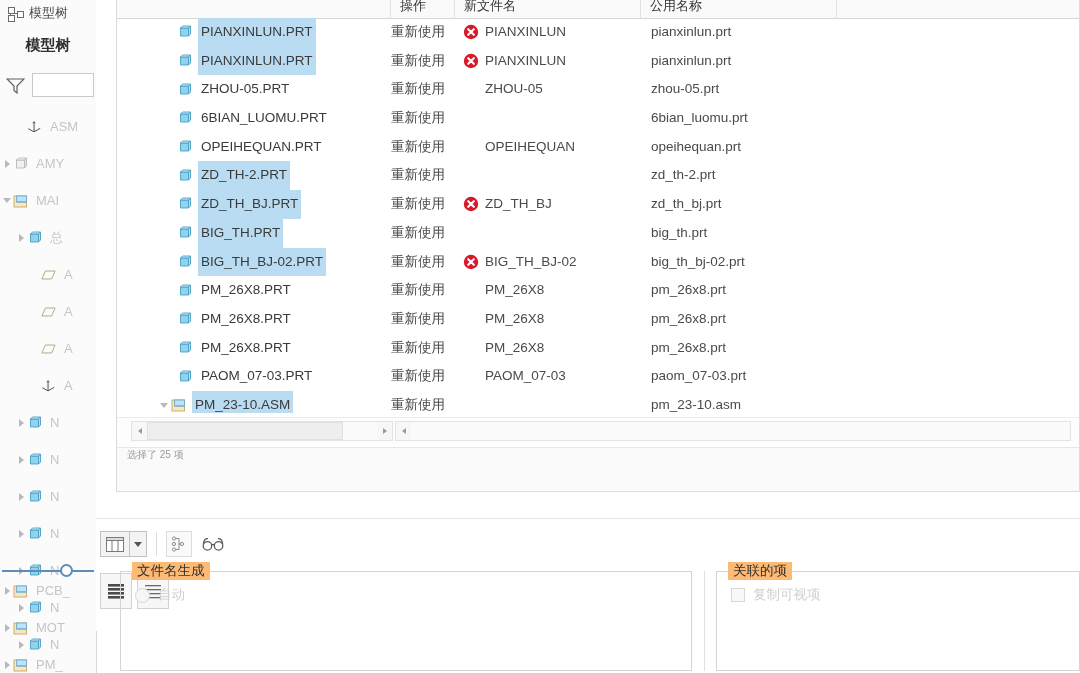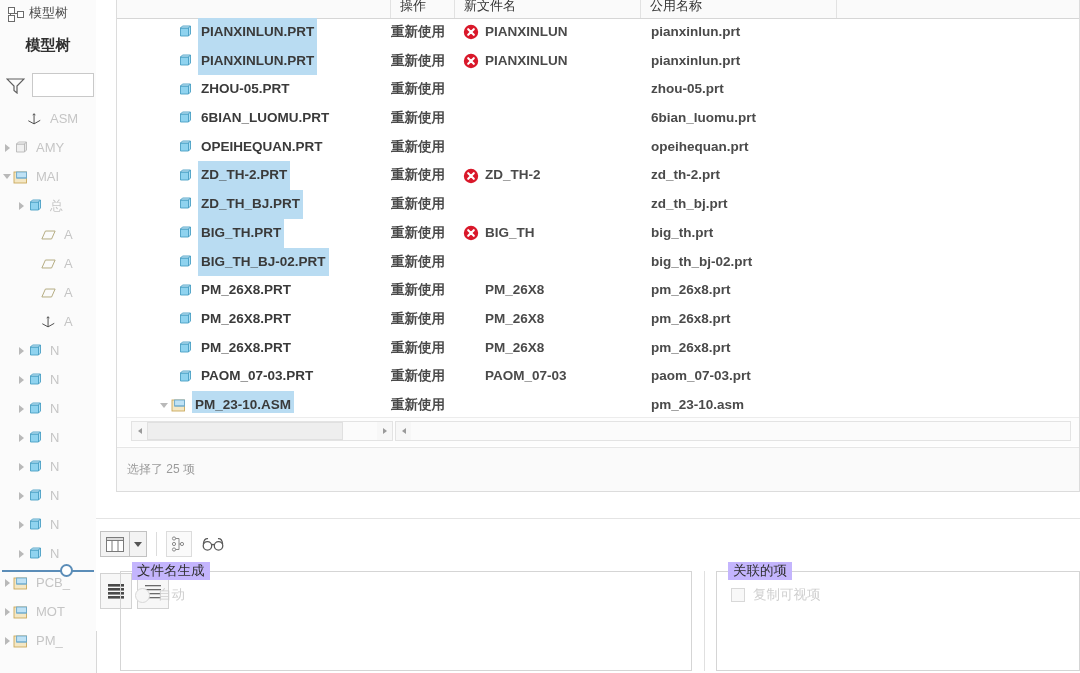--- a/index.html
+++ b/index.html
@@ -45,21 +45,21 @@
   }
   .funnel{width:19px;height:17px;flex:none}
   .lp-filter input{
     width:62px;height:24px;box-sizing:border-box;
     border:1px solid #c9c9c9;background:#fff;outline:none;
     font-family:inherit;font-size:12px;padding:0 4px;color:#444;
   }
   .tree-list{position:absolute;left:0;top:104px;width:96px;}
   .tnode{
     display:flex;align-items:center;height:29px;
-    font-size:13px;color:#b3b3b3;white-space:nowrap;overflow:hidden;
+    font-size:13px;color:#b3b3b3;white-space:nowrap;overflow:hidden;margin-top:8px;
   }
   .tw{width:14px;flex:none;display:flex;align-items:center;justify-content:center}
   .arrow{width:0;height:0;border-left:5px solid #b9b9b9;border-top:4px solid transparent;border-bottom:4px solid transparent}
   .arrow.down{border-left:4px solid transparent;border-right:4px solid transparent;border-top:5px solid #b9b9b9;border-bottom:0}
   .ti{width:19px;flex:none;display:flex;align-items:center;justify-content:center}
   .tlbl{padding-left:3px;opacity:.75}
   .ind1{padding-left:0}
   .ind2{padding-left:14px}
   .ind3{padding-left:28px}
 
@@ -77,21 +77,21 @@
   }
   .tbl-head{
     position:absolute;left:0;top:0;right:0;height:25px;
     background:#fafafa;border-bottom:1px solid #d6d6d6;
   }
   .th{
     position:absolute;top:0;height:25px;line-height:25px;
     font-size:13px;color:#333;padding-left:9px;box-sizing:border-box;
     border-right:1px solid #e2e2e2;white-space:nowrap;
   }
-  .tbl-body{position:absolute;left:0;top:25px;right:0;height:395px;overflow:hidden;font-weight:bold;}
+  .tbl-body{position:absolute;left:0;top:25px;right:0;height:395px;overflow:hidden;}
   .row{position:relative;height:28.7px;}
   .cell{position:absolute;top:0;height:28.7px;line-height:28.7px;font-size:13.5px;white-space:nowrap;overflow:hidden}
   .c-file{padding-left:0}
   .fileinner{display:flex;align-items:center;height:28.7px}
   .nm{padding:1px 3px;color:#3a3a3a;}
   .nm.sel{background:#b9dcf2;}
   .cube{width:15px;height:14px;flex:none;margin-right:6px}
   .asmico{width:15px;height:14px;flex:none;margin-right:6px}
   .c-op{color:#4a4a4a;}
   .c-new{display:flex;align-items:center;gap:6px;color:#4a4a4a}
@@ -104,22 +104,22 @@
   .hsb{position:absolute;top:3px;height:20px;background:#f4f4f4;border:1px solid #e3e3e3;box-sizing:border-box;display:flex;align-items:center}
   .sb-btn{width:15px;height:18px;flex:none;display:flex;align-items:center;justify-content:center;background:#f7f7f7}
   .sb-track{flex:1;height:18px;position:relative;background:#fbfbfb}
   .sb-thumb{position:absolute;top:0;height:18px;background:#eeeeee;border:1px solid #e0e0e0;box-sizing:border-box}
   .tri-l{width:0;height:0;border-right:4px solid #9a9a9a;border-top:3.5px solid transparent;border-bottom:3.5px solid transparent}
   .tri-r{width:0;height:0;border-left:4px solid #9a9a9a;border-top:3.5px solid transparent;border-bottom:3.5px solid transparent}
 
   .status-bar{
     position:absolute;left:0;bottom:0;right:0;height:44px;
     background:#fafafa;border-top:1px solid #e6e6e6;
-    display:flex;align-items:center;padding-left:10px;box-sizing:border-box;
-    color:#9b9b9b;font-size:12px;
+    display:flex;padding-left:10px;box-sizing:border-box;
+    color:#9b9b9b;font-size:10px;
   }
 
   
   .sep-line{position:absolute;left:0;top:518px;width:984px;height:1px;background:#e4e4e4}
   .tb1{position:absolute;left:4px;top:531px;display:flex;align-items:center;gap:9px}
   .btn-split{
     width:30px;height:26px;border:1px solid #c2c2c2;background:#f3f3f3;
     display:flex;align-items:center;justify-content:center;box-sizing:border-box;
   }
   .btn-caret{
@@ -130,21 +130,21 @@
   .tb-div{width:1px;height:24px;background:#dcdcdc}
   .btn-plain{width:26px;height:26px;border:1px solid #dcdcdc;background:#fafafa;display:flex;align-items:center;justify-content:center;box-sizing:border-box}
   .glasses{width:24px;height:16px}
   .tb2{position:absolute;left:4px;top:573px;display:flex;align-items:center}
   .btn-list{width:32px;height:36px;border:1px solid #d2d2d2;background:#f7f7f7;display:flex;align-items:center;justify-content:center;box-sizing:border-box}
   .btn-list + .btn-list{margin-left:5px}
 
   
   .gbox{position:absolute;bottom:-40px;border:1px solid #d5d5d5;background:transparent;box-sizing:border-box}
   .gbox .leg{
-    position:absolute;left:11px;top:-10px;background:#c4b5fd;padding:0 5px;
+    position:absolute;left:11px;top:-10px;background:#fdba74;padding:0 5px;
     font-size:13.5px;color:#2f2f2f;white-space:nowrap;
   }
   .gbox .opt{position:absolute;left:14px;top:14px;display:flex;align-items:center;gap:8px;color:#cfcfcf;font-size:13.5px}
   .radio{width:13px;height:13px;border-radius:50%;border:1px solid #d8d8d8;background:#f6f6f6;flex:none}
   .chk{width:12px;height:12px;border:1px solid #d8d8d8;background:#f8f8f8;flex:none}
   .gb-left{left:24px;width:572px;height:100px}
   .gb-right{left:620px;width:364px;height:100px}
   .vrule{position:absolute;left:608px;bottom:-40px;width:1px;height:100px;background:#e0e0e0}
 </style>
 </head>
@@ -475,20 +475,24 @@
               <div class="fileinner" style="padding-left:60px">
                 <svg class="cube" viewBox="0 0 15 14">
                   <path d="M3.5 3 L11.5 3 L11.5 11 L3.5 11 Z" fill="#8fd3ef" stroke="#4a9fc4" stroke-width="0.9"></path>
                   <path d="M3.5 3 L5.5 1 L13.5 1 L11.5 3 Z" fill="#cdeaf8" stroke="#4a9fc4" stroke-width="0.9"></path>
                   <path d="M11.5 3 L13.5 1 L13.5 9 L11.5 11 Z" fill="#b0e0f5" stroke="#4a9fc4" stroke-width="0.9"></path>
                 </svg>
                 <span class="nm">ZHOU-05.PRT</span>
               </div>
             </div>
             <div class="cell c-op" style="left:274px;width:64px">重新使用</div>
+            <div class="cell c-new" style="left:346px;width:186px">
+              <span style="width:16px;flex:none"></span>
+              <span>ZHOU-05</span>
+            </div>
             <div class="cell c-pub" style="left:534px;width:196px">zhou-05.prt</div>
           </div>
           <div class="row">
             <div class="cell c-file" style="left:0;width:274px">
               <div class="fileinner" style="padding-left:60px">
                 <svg class="cube" viewBox="0 0 15 14">
                   <path d="M3.5 3 L11.5 3 L11.5 11 L3.5 11 Z" fill="#8fd3ef" stroke="#4a9fc4" stroke-width="0.9"></path>
                   <path d="M3.5 3 L5.5 1 L13.5 1 L11.5 3 Z" fill="#cdeaf8" stroke="#4a9fc4" stroke-width="0.9"></path>
                   <path d="M11.5 3 L13.5 1 L13.5 9 L11.5 11 Z" fill="#b0e0f5" stroke="#4a9fc4" stroke-width="0.9"></path>
                 </svg>
@@ -503,90 +507,94 @@
               <div class="fileinner" style="padding-left:60px">
                 <svg class="cube" viewBox="0 0 15 14">
                   <path d="M3.5 3 L11.5 3 L11.5 11 L3.5 11 Z" fill="#8fd3ef" stroke="#4a9fc4" stroke-width="0.9"></path>
                   <path d="M3.5 3 L5.5 1 L13.5 1 L11.5 3 Z" fill="#cdeaf8" stroke="#4a9fc4" stroke-width="0.9"></path>
                   <path d="M11.5 3 L13.5 1 L13.5 9 L11.5 11 Z" fill="#b0e0f5" stroke="#4a9fc4" stroke-width="0.9"></path>
                 </svg>
                 <span class="nm">OPEIHEQUAN.PRT</span>
               </div>
             </div>
             <div class="cell c-op" style="left:274px;width:64px">重新使用</div>
+            <div class="cell c-new" style="left:346px;width:186px">
+              <span style="width:16px;flex:none"></span>
+              <span>OPEIHEQUAN</span>
+            </div>
             <div class="cell c-pub" style="left:534px;width:196px">opeihequan.prt</div>
           </div>
           <div class="row">
             <div class="cell c-file" style="left:0;width:274px">
               <div class="fileinner" style="padding-left:60px">
                 <svg class="cube" viewBox="0 0 15 14">
                   <path d="M3.5 3 L11.5 3 L11.5 11 L3.5 11 Z" fill="#8fd3ef" stroke="#4a9fc4" stroke-width="0.9"></path>
                   <path d="M3.5 3 L5.5 1 L13.5 1 L11.5 3 Z" fill="#cdeaf8" stroke="#4a9fc4" stroke-width="0.9"></path>
                   <path d="M11.5 3 L13.5 1 L13.5 9 L11.5 11 Z" fill="#b0e0f5" stroke="#4a9fc4" stroke-width="0.9"></path>
                 </svg>
                 <span class="nm sel">ZD_TH-2.PRT</span>
+              </div>
+            </div>
+            <div class="cell c-op" style="left:274px;width:64px">重新使用</div>
+            <div class="cell c-pub" style="left:534px;width:196px">zd_th-2.prt</div>
+          </div>
+          <div class="row">
+            <div class="cell c-file" style="left:0;width:274px">
+              <div class="fileinner" style="padding-left:60px">
+                <svg class="cube" viewBox="0 0 15 14">
+                  <path d="M3.5 3 L11.5 3 L11.5 11 L3.5 11 Z" fill="#8fd3ef" stroke="#4a9fc4" stroke-width="0.9"></path>
+                  <path d="M3.5 3 L5.5 1 L13.5 1 L11.5 3 Z" fill="#cdeaf8" stroke="#4a9fc4" stroke-width="0.9"></path>
+                  <path d="M11.5 3 L13.5 1 L13.5 9 L11.5 11 Z" fill="#b0e0f5" stroke="#4a9fc4" stroke-width="0.9"></path>
+                </svg>
+                <span class="nm sel">ZD_TH_BJ.PRT</span>
               </div>
             </div>
             <div class="cell c-op" style="left:274px;width:64px">重新使用</div>
             <div class="cell c-new" style="left:346px;width:186px">
               <svg class="errico" viewBox="0 0 16 16">
                 <circle cx="8" cy="8" r="7.2" fill="#d9182a"></circle>
                 <path d="M5.2 5.2 L10.8 10.8 M10.8 5.2 L5.2 10.8" stroke="#fff" stroke-width="2.1" stroke-linecap="round"></path>
               </svg>
-              <span>ZD_TH-2</span>
-            </div>
-            <div class="cell c-pub" style="left:534px;width:196px">zd_th-2.prt</div>
-          </div>
-          <div class="row">
-            <div class="cell c-file" style="left:0;width:274px">
-              <div class="fileinner" style="padding-left:60px">
-                <svg class="cube" viewBox="0 0 15 14">
-                  <path d="M3.5 3 L11.5 3 L11.5 11 L3.5 11 Z" fill="#8fd3ef" stroke="#4a9fc4" stroke-width="0.9"></path>
-                  <path d="M3.5 3 L5.5 1 L13.5 1 L11.5 3 Z" fill="#cdeaf8" stroke="#4a9fc4" stroke-width="0.9"></path>
-                  <path d="M11.5 3 L13.5 1 L13.5 9 L11.5 11 Z" fill="#b0e0f5" stroke="#4a9fc4" stroke-width="0.9"></path>
-                </svg>
-                <span class="nm sel">ZD_TH_BJ.PRT</span>
-              </div>
-            </div>
-            <div class="cell c-op" style="left:274px;width:64px">重新使用</div>
+              <span>ZD_TH_BJ</span>
+            </div>
             <div class="cell c-pub" style="left:534px;width:196px">zd_th_bj.prt</div>
           </div>
           <div class="row">
             <div class="cell c-file" style="left:0;width:274px">
               <div class="fileinner" style="padding-left:60px">
                 <svg class="cube" viewBox="0 0 15 14">
                   <path d="M3.5 3 L11.5 3 L11.5 11 L3.5 11 Z" fill="#8fd3ef" stroke="#4a9fc4" stroke-width="0.9"></path>
                   <path d="M3.5 3 L5.5 1 L13.5 1 L11.5 3 Z" fill="#cdeaf8" stroke="#4a9fc4" stroke-width="0.9"></path>
                   <path d="M11.5 3 L13.5 1 L13.5 9 L11.5 11 Z" fill="#b0e0f5" stroke="#4a9fc4" stroke-width="0.9"></path>
                 </svg>
                 <span class="nm sel">BIG_TH.PRT</span>
+              </div>
+            </div>
+            <div class="cell c-op" style="left:274px;width:64px">重新使用</div>
+            <div class="cell c-pub" style="left:534px;width:196px">big_th.prt</div>
+          </div>
+          <div class="row">
+            <div class="cell c-file" style="left:0;width:274px">
+              <div class="fileinner" style="padding-left:60px">
+                <svg class="cube" viewBox="0 0 15 14">
+                  <path d="M3.5 3 L11.5 3 L11.5 11 L3.5 11 Z" fill="#8fd3ef" stroke="#4a9fc4" stroke-width="0.9"></path>
+                  <path d="M3.5 3 L5.5 1 L13.5 1 L11.5 3 Z" fill="#cdeaf8" stroke="#4a9fc4" stroke-width="0.9"></path>
+                  <path d="M11.5 3 L13.5 1 L13.5 9 L11.5 11 Z" fill="#b0e0f5" stroke="#4a9fc4" stroke-width="0.9"></path>
+                </svg>
+                <span class="nm sel">BIG_TH_BJ-02.PRT</span>
               </div>
             </div>
             <div class="cell c-op" style="left:274px;width:64px">重新使用</div>
             <div class="cell c-new" style="left:346px;width:186px">
               <svg class="errico" viewBox="0 0 16 16">
                 <circle cx="8" cy="8" r="7.2" fill="#d9182a"></circle>
                 <path d="M5.2 5.2 L10.8 10.8 M10.8 5.2 L5.2 10.8" stroke="#fff" stroke-width="2.1" stroke-linecap="round"></path>
               </svg>
-              <span>BIG_TH</span>
-            </div>
-            <div class="cell c-pub" style="left:534px;width:196px">big_th.prt</div>
-          </div>
-          <div class="row">
-            <div class="cell c-file" style="left:0;width:274px">
-              <div class="fileinner" style="padding-left:60px">
-                <svg class="cube" viewBox="0 0 15 14">
-                  <path d="M3.5 3 L11.5 3 L11.5 11 L3.5 11 Z" fill="#8fd3ef" stroke="#4a9fc4" stroke-width="0.9"></path>
-                  <path d="M3.5 3 L5.5 1 L13.5 1 L11.5 3 Z" fill="#cdeaf8" stroke="#4a9fc4" stroke-width="0.9"></path>
-                  <path d="M11.5 3 L13.5 1 L13.5 9 L11.5 11 Z" fill="#b0e0f5" stroke="#4a9fc4" stroke-width="0.9"></path>
-                </svg>
-                <span class="nm sel">BIG_TH_BJ-02.PRT</span>
-              </div>
-            </div>
-            <div class="cell c-op" style="left:274px;width:64px">重新使用</div>
+              <span>BIG_TH_BJ-02</span>
+            </div>
             <div class="cell c-pub" style="left:534px;width:196px">big_th_bj-02.prt</div>
           </div>
           <div class="row">
             <div class="cell c-file" style="left:0;width:274px">
               <div class="fileinner" style="padding-left:60px">
                 <svg class="cube" viewBox="0 0 15 14">
                   <path d="M3.5 3 L11.5 3 L11.5 11 L3.5 11 Z" fill="#8fd3ef" stroke="#4a9fc4" stroke-width="0.9"></path>
                   <path d="M3.5 3 L5.5 1 L13.5 1 L11.5 3 Z" fill="#cdeaf8" stroke="#4a9fc4" stroke-width="0.9"></path>
                   <path d="M11.5 3 L13.5 1 L13.5 9 L11.5 11 Z" fill="#b0e0f5" stroke="#4a9fc4" stroke-width="0.9"></path>
                 </svg>

